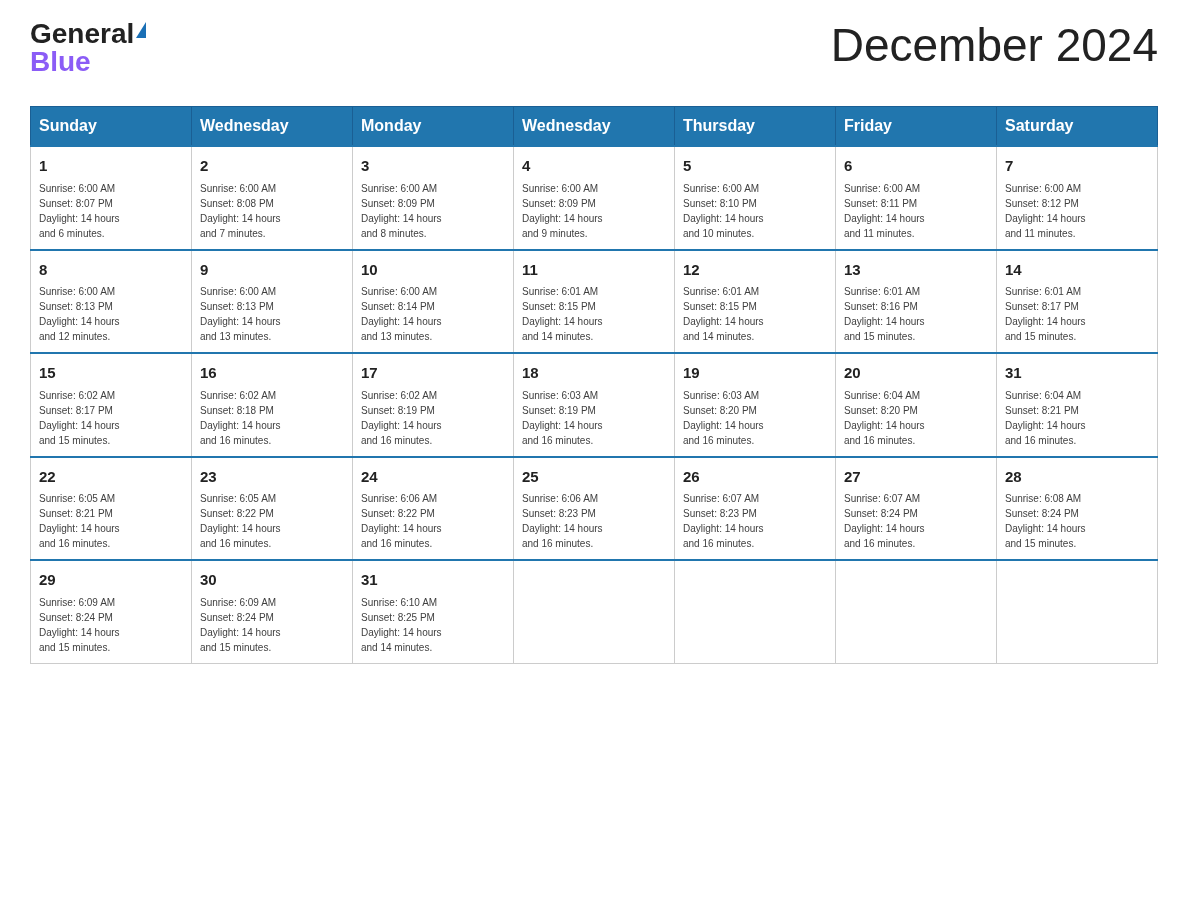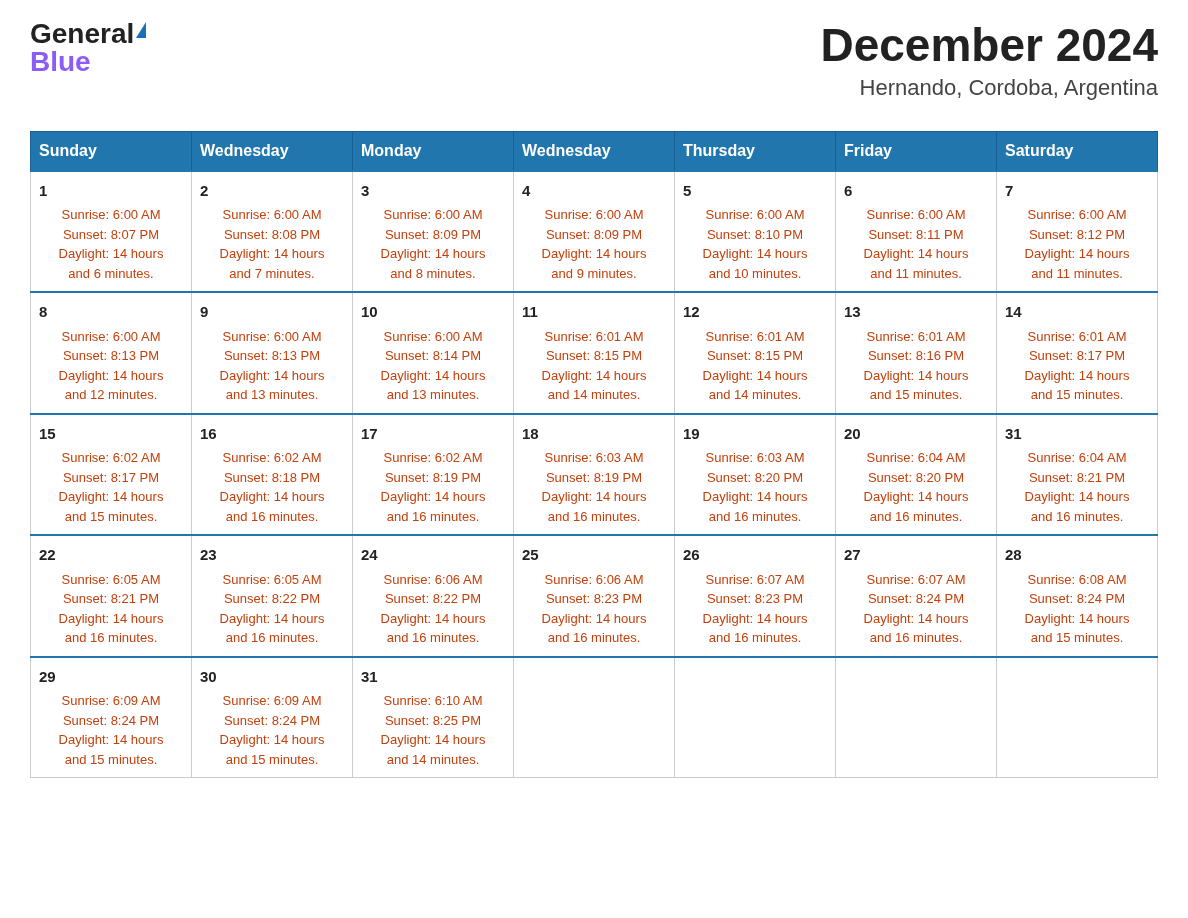--- a/index.html
+++ b/index.html
@@ -41,21 +41,21 @@
       margin-left: 2px;
       vertical-align: middle;
       position: relative;
       top: -4px;
     }
     .title-section {
       text-align: right;
     }
     .month-year {
       font-size: 46px;
-      font-weight: bold;
+      font-weight: normal;
       color: #222;
       line-height: 1.1;
     }
     .location {
       font-size: 22px;
       color: #444;
       margin-top: 4px;
     }
     .calendar-table {
       width: 100%;
@@ -80,24 +80,23 @@
       line-height: 1.5;
       min-height: 90px;
     }
     .day-num {
       font-size: 15px;
       font-weight: bold;
       display: block;
       margin-bottom: 3px;
     }
     .day-info {
-      font-size: 13px;
-      color: #c2410c;
+      font-size: 10px;
+      color: #404040;
       line-height: 1.5;
-      text-align: center;
     }
     .empty-cell {
       background: #fff;
     }
     tr.week-row td {
       border-top: 2px solid #2176ae;
     }
   </style>
 </head>
 <body>
@@ -107,21 +106,20 @@
     <div style="display:flex; align-items:center;">
       <span class="logo-text-general">General</span>
       <span class="logo-triangle"></span>
     </div>
     <div>
       <span class="logo-text-blue">Blue</span>
     </div>
   </div>
   <div class="title-section">
     <div class="month-year">December 2024</div>
-    <div class="location">Hernando, Cordoba, Argentina</div>
   </div>
 </div>
 
 <table class="calendar-table">
   <thead>
     <tr>
     <th>Sunday</th>
         <th>Wednesday</th>
         <th>Monday</th>
         <th>Wednesday</th>

